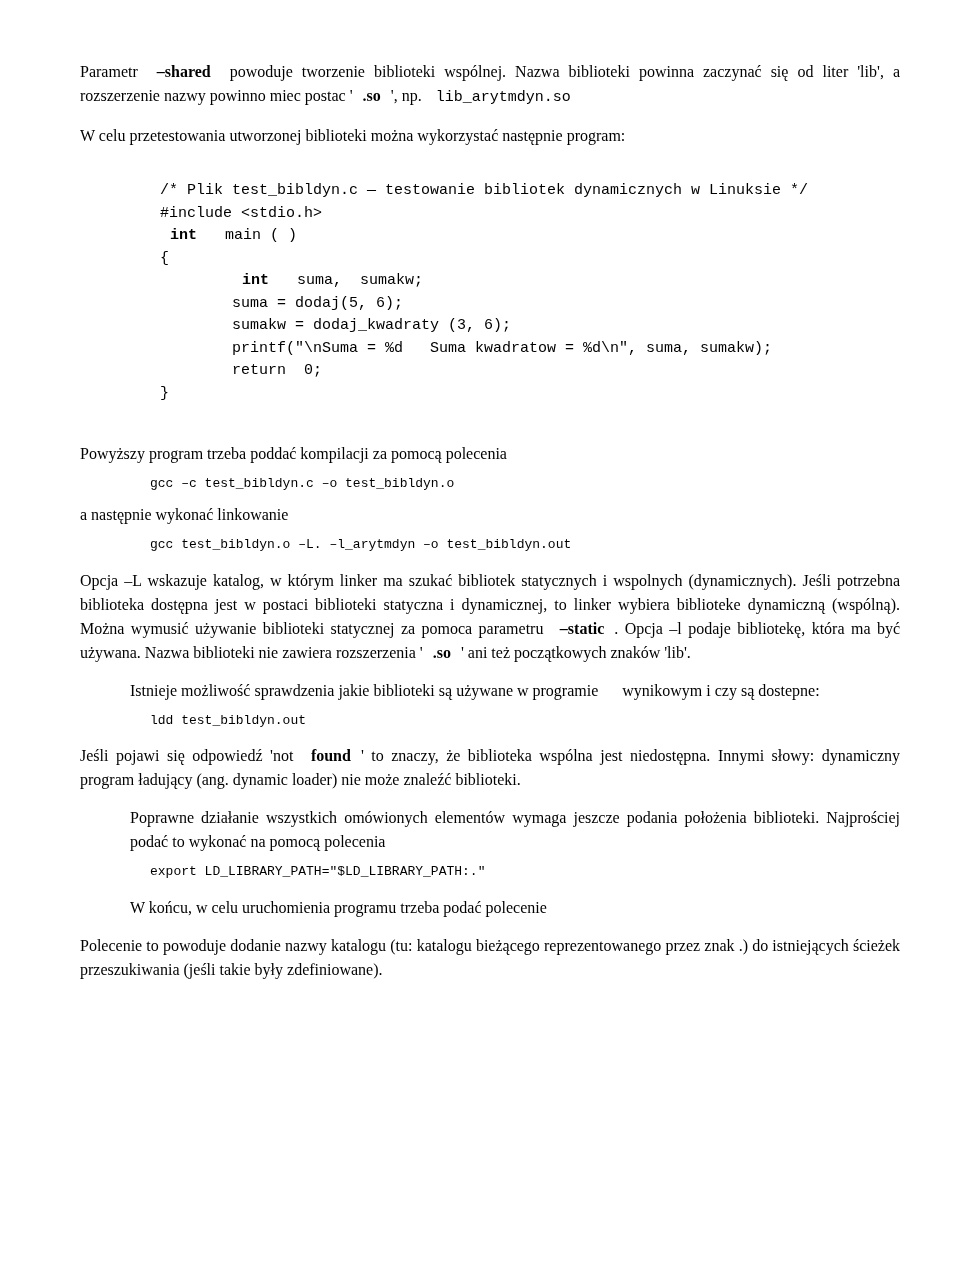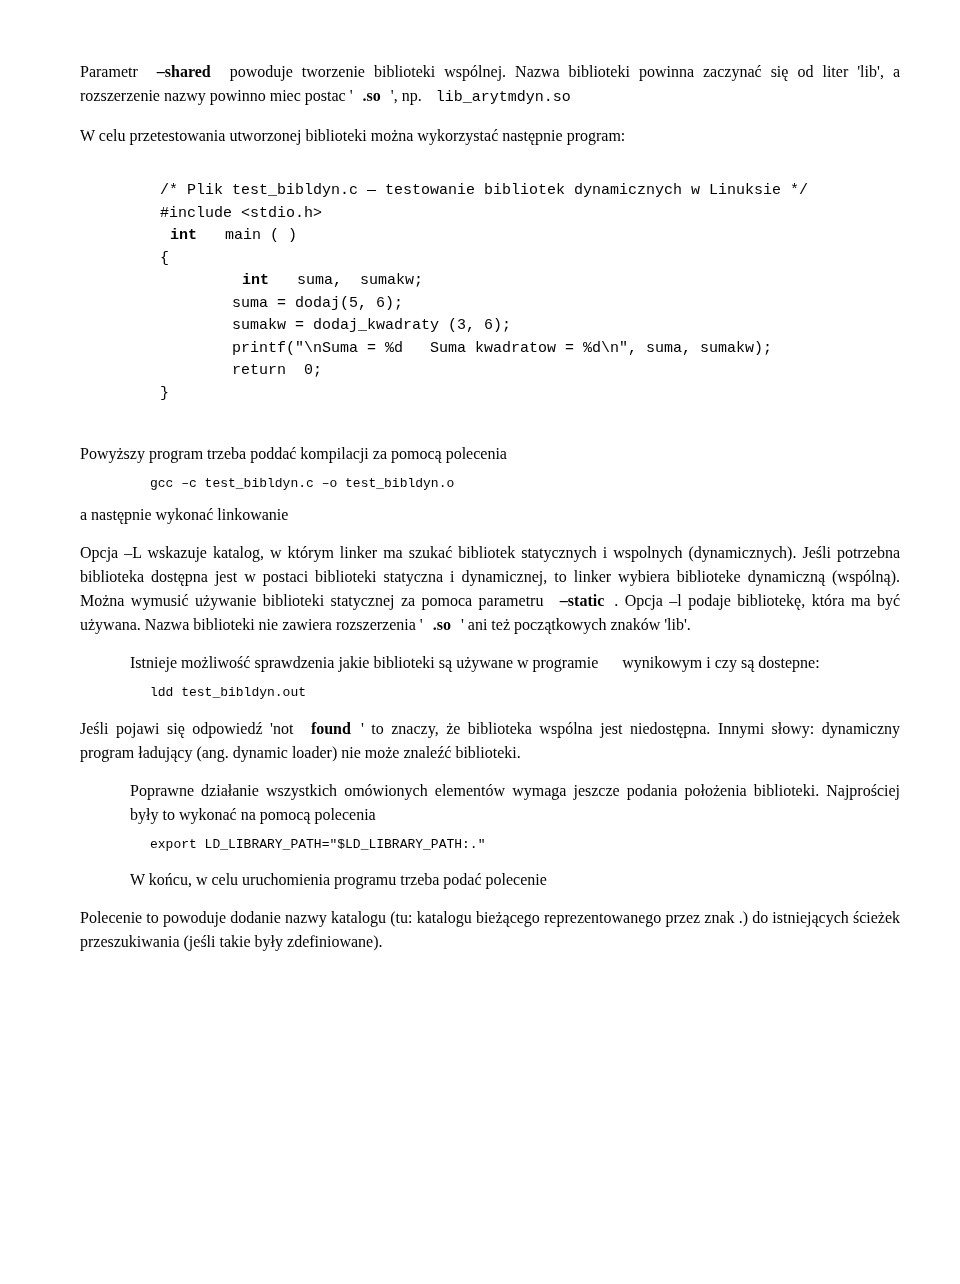--- a/index.html
+++ b/index.html
@@ -84,37 +84,38 @@
   <p class="text-block spacing-above">
     Powyższy program trzeba poddać kompilacji za pomocą polecenia
   </p>
 
   <span class="mono-line">gcc  –c   test_bibldyn.c  –o  test_bibldyn.o</span>
 
   <p class="text-block">
     a następnie wykonać linkowanie
   </p>
 
+  <span class="mono-line">gcc  test_bibldyn.o  –L.   –l_arytmdyn  –o  test_bibldyn.out</span>
 
   <p class="text-block spacing-above">
     Opcja –L wskazuje katalog, w którym linker ma szukać bibliotek statycznych i wspolnych (dynamicznych). Jeśli potrzebna biblioteka dostępna jest w postaci biblioteki statyczna i dynamicznej, to linker wybiera biblioteke dynamiczną (wspólną). Można wymusić używanie biblioteki statycznej za pomoca parametru <span class="bold">–static</span>. Opcja –l podaje bibliotekę, która ma być używana. Nazwa biblioteki nie zawiera rozszerzenia '<span class="bold">.so</span>' ani też początkowych znaków 'lib'.
   </p>
 
   <p class="text-block indent spacing-above">
     Istnieje możliwość sprawdzenia jakie biblioteki są używane w programie &nbsp;&nbsp;&nbsp;&nbsp; wynikowym i czy są dostepne:
   </p>
 
   <span class="mono-line">ldd   test_bibldyn.out</span>
 
   <p class="text-block spacing-above">
     Jeśli pojawi się odpowiedź  'not <span class="bold">found</span>' to znaczy, że biblioteka wspólna jest niedostępna. Innymi słowy: dynamiczny program ładujący (ang. dynamic loader) nie może znaleźć biblioteki.
   </p>
 
   <p class="text-block indent spacing-above">
-    Poprawne działanie wszystkich omówionych elementów wymaga jeszcze podania położenia biblioteki. Najprościej były to wykonać na pomocą polecenia
+    Poprawne działanie wszystkich omówionych elementów wymaga jeszcze podania położenia biblioteki. Najprościej podać to wykonać na pomocą polecenia
   </p>
 
   <span class="mono-line">export  LD_LIBRARY_PATH="$LD_LIBRARY_PATH:."</span>
 
   <p class="text-block indent spacing-above">
     W końcu, w celu uruchomienia programu trzeba podać polecenie
   </p>
 
   <p class="text-block spacing-above">
     Polecenie to powoduje dodanie nazwy katalogu (tu: katalogu bieżącego reprezentowanego przez znak .) do istniejących ścieżek przeszukiwania (jeśli takie były zdefiniowane).

